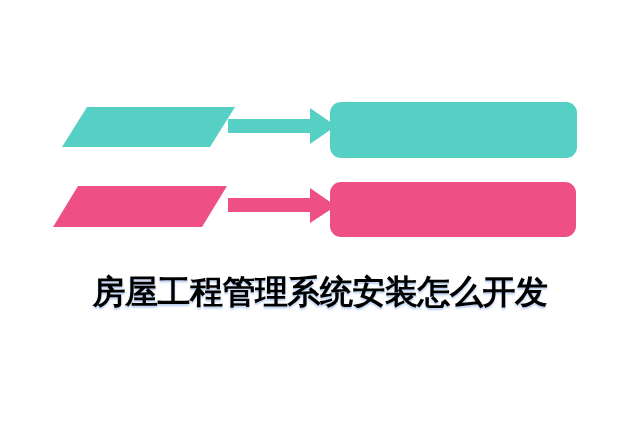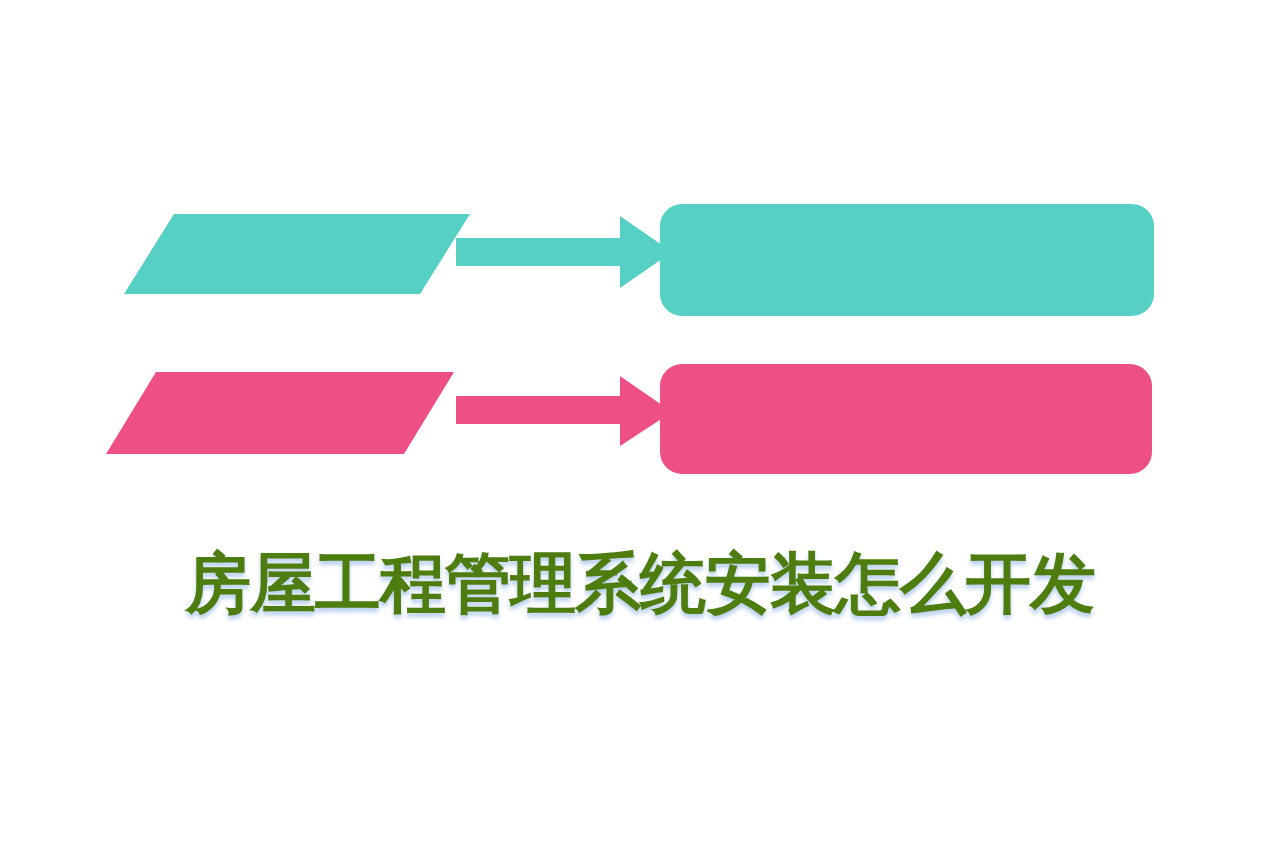--- a/index.html
+++ b/index.html
@@ -28,21 +28,21 @@
   .caption {
     position: absolute;
     left: 0;
     right: 0;
     top: 270px;
     text-align: center;
     font-size: 33px;
     line-height: 44px;
     font-weight: bold;
     letter-spacing: -0.5px;
-    color: #4d7c0f;
+    color: #000000;
     text-shadow: 0 2px 2px rgba(148, 181, 231, 0.65), 0 0 1px rgba(255, 255, 255, 0.6);
     white-space: nowrap;
   }
 </style>
 </head>
 <body>
 
 <div class="canvas">
 
   <svg class="diagram-svg" width="640" height="427" viewBox="0 0 640 427" xmlns="http://www.w3.org/2000/svg">

